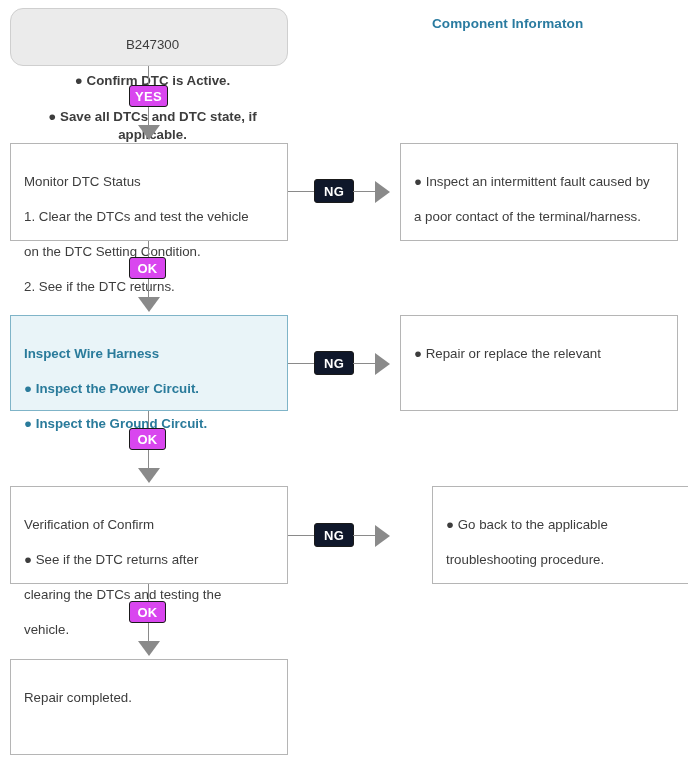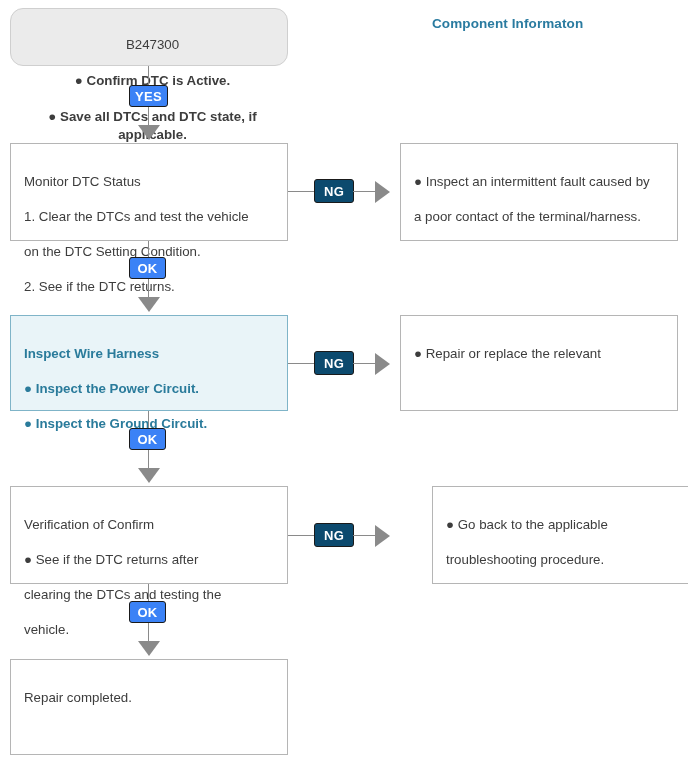--- a/index.html
+++ b/index.html
@@ -71,22 +71,22 @@
   
   .badge{
     position:absolute;
     box-sizing:border-box;
     display:flex;align-items:center;justify-content:center;
     font-size:13px;font-weight:bold;color:#ffffff;
     border:1.5px solid #1a1a1a;
     border-radius:3px;
     letter-spacing:.3px;
   }
-  .badge.yes,.badge.ok{background:#3b82f6;}
-  .badge.ng{background:#0c4a6e;}
+  .badge.yes,.badge.ok{background:#d946ef;}
+  .badge.ng{background:#0f172a;}
 </style>
 </head>
 <body>
 
 <div id="stage">
 
   <div class="section-title" style="left:432px;top:16px;">Component Informaton</div>
 
   <div class="node start" style="left:10px;top:8px;width:278px;height:58px;padding-left:17px;">
     <span class="code">B247300</span>

